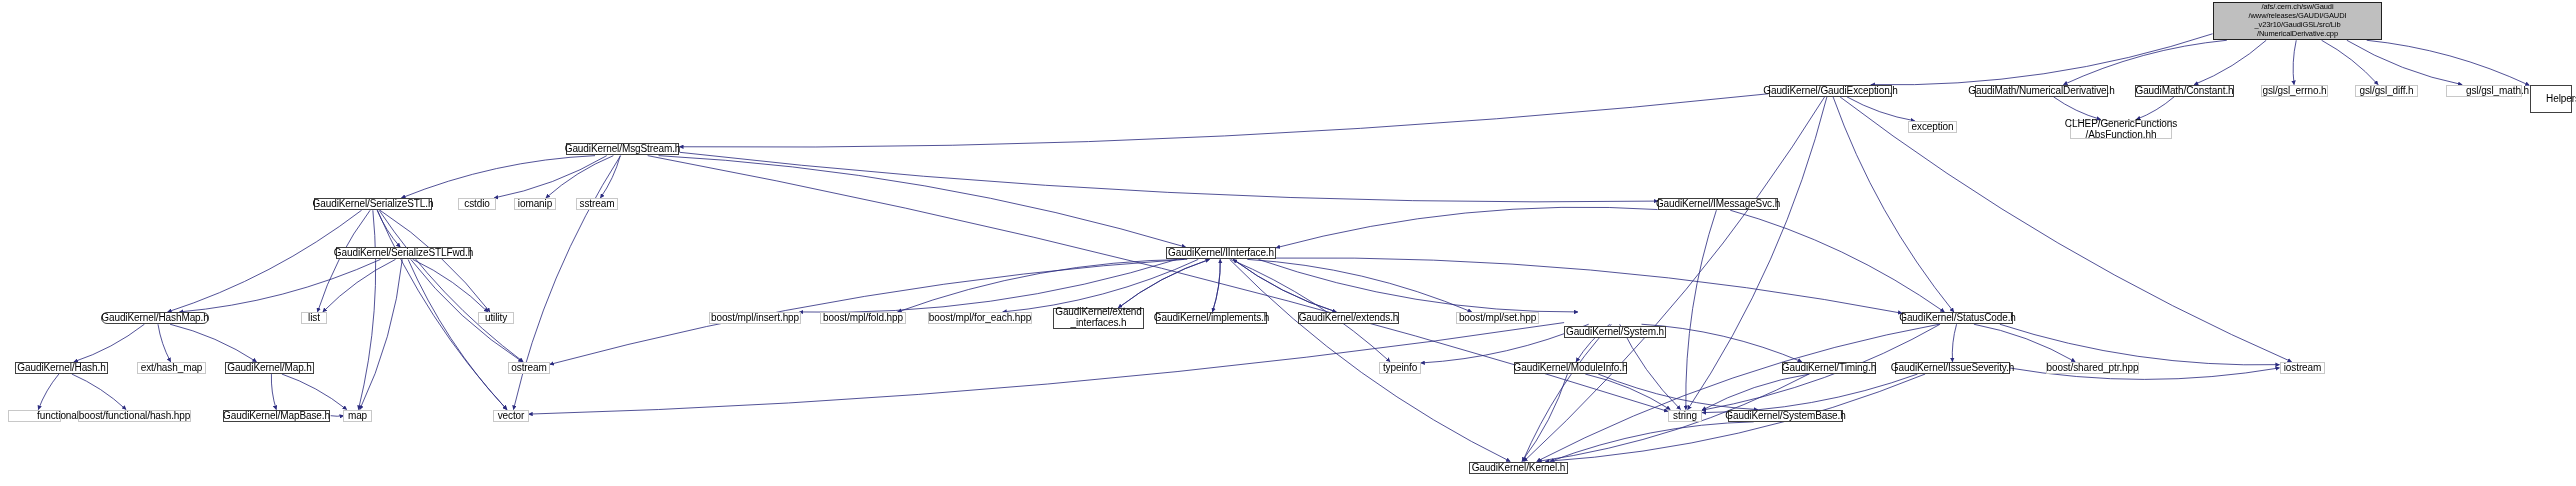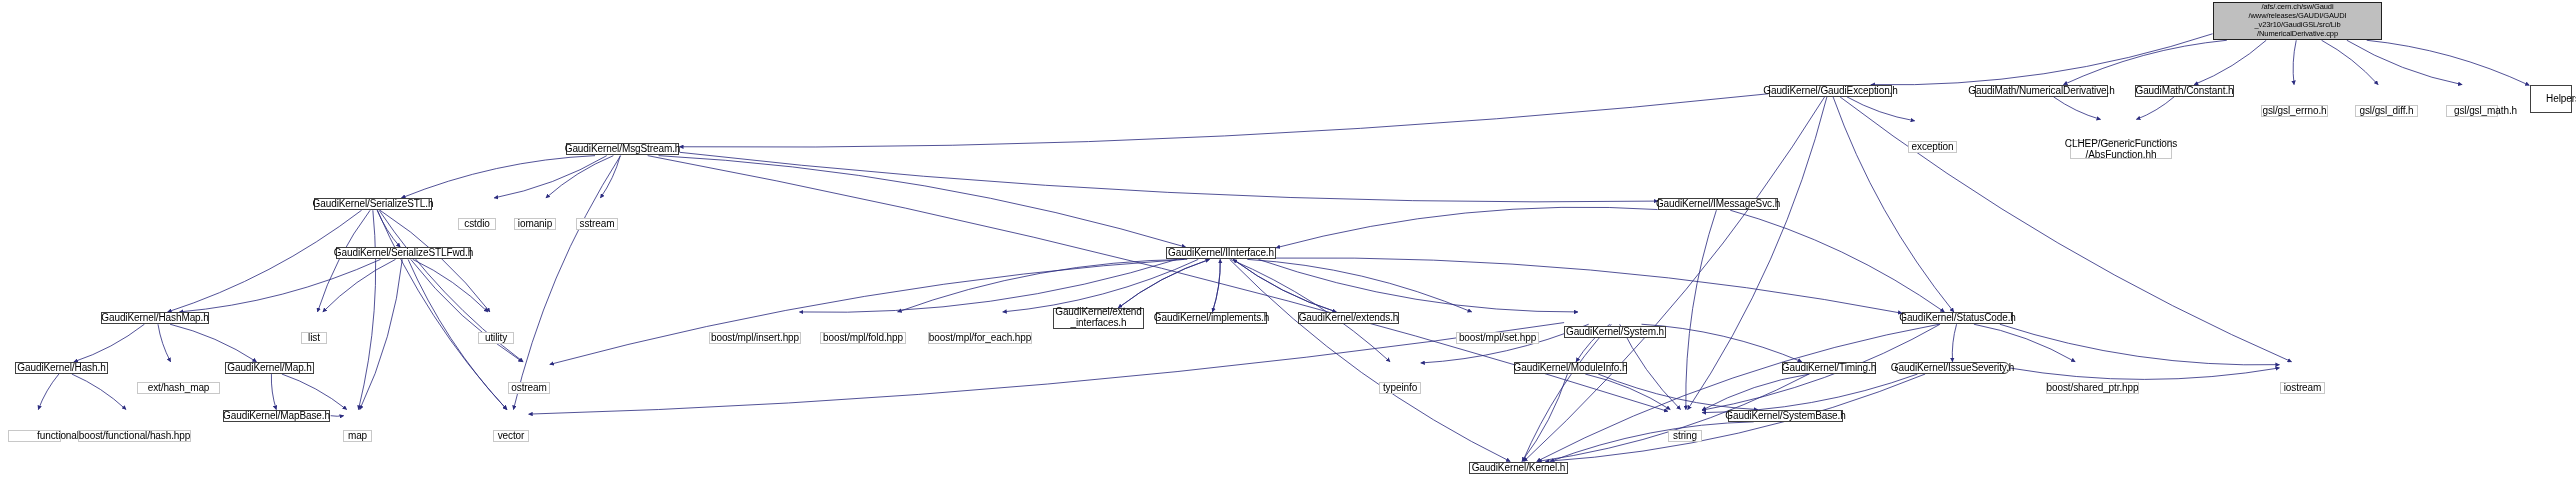--- a/index.html
+++ b/index.html
@@ -20,21 +20,21 @@
     text-align:center;
     line-height:1.08;
     white-space:pre;
     background:#ffffff;
     color:#000000;
     font-size:10px;
     letter-spacing:-0.1px;
     z-index:5;
   }
   .node.solid{border:0.7px solid #404040;}
-  .node.thin{border:0.7px solid #c8c8c8;margin-top:20px;}
+  .node.thin{border:0.7px solid #c8c8c8;}
   .node.root{
     background:#bfbfbf;
     border:0.7px solid #202020;
     font-size:7.5px;
     line-height:1.18;
     z-index:6;
   }
 </style>
 </head>
 <body>
@@ -134,54 +134,54 @@
   <div id="node-layer">
       <div class="node root" style="left: 2213px; top: 2px; width: 169px; height: 38px;"><div>/afs/.cern.ch/sw/Gaudi
 /www/releases/GAUDI/GAUDI
 _v23r10/GaudiGSL/src/Lib
 /NumericalDerivative.cpp</div></div>
       <div class="node solid" style="left: 1769px; top: 85px; width: 123px; height: 12.3px;"><div>GaudiKernel/GaudiException.h</div></div>
       <div class="node solid" style="left: 1975px; top: 85px; width: 133px; height: 12.3px;"><div>GaudiMath/NumericalDerivative.h</div></div>
       <div class="node solid" style="left: 2135px; top: 85px; width: 99px; height: 12.3px;"><div>GaudiMath/Constant.h</div></div>
       <div class="node thin" style="left: 2261px; top: 85px; width: 67px; height: 12.3px;"><div>gsl/gsl_errno.h</div></div>
       <div class="node thin" style="left: 2355px; top: 85px; width: 63px; height: 12.3px;"><div>gsl/gsl_diff.h</div></div>
-      <div class="node thin" style="left: 2446px; top: 85px; width: 52px; height: 12.3px; padding-left: 27px;"><div>gsl/gsl_math.h</div></div>
+      <div class="node thin" style="left: 2446px; top: 85px; width: 76px; height: 12.3px; padding-left: 27px;"><div>gsl/gsl_math.h</div></div>
       <div class="node solid" style="left: 2530px; top: 85px; width: 42px; height: 28px; padding-left: 32px;"><div>Helpers.h</div></div>
       <div class="node thin" style="left: 2070px; top: 120px; width: 102px; height: 19px;"><div>CLHEP/GenericFunctions
 /AbsFunction.hh</div></div>
       <div class="node thin" style="left: 1908px; top: 121px; width: 49px; height: 12.3px;"><div>exception</div></div>
       <div class="node solid" style="left: 566px; top: 143px; width: 113px; height: 12.3px;"><div>GaudiKernel/MsgStream.h</div></div>
       <div class="node solid" style="left: 1658px; top: 198px; width: 120px; height: 12.3px;"><div>GaudiKernel/IMessageSvc.h</div></div>
       <div class="node solid" style="left: 314px; top: 198px; width: 118px; height: 12.3px;"><div>GaudiKernel/SerializeSTL.h</div></div>
       <div class="node thin" style="left: 458px; top: 198px; width: 38px; height: 12.3px;"><div>cstdio</div></div>
       <div class="node thin" style="left: 514px; top: 198px; width: 42px; height: 12.3px;"><div>iomanip</div></div>
       <div class="node thin" style="left: 576px; top: 198px; width: 42px; height: 12.3px;"><div>sstream</div></div>
       <div class="node solid" style="left: 336px; top: 247px; width: 135px; height: 12.3px;"><div>GaudiKernel/SerializeSTLFwd.h</div></div>
       <div class="node solid" style="left: 1166px; top: 247px; width: 110px; height: 12.3px;"><div>GaudiKernel/IInterface.h</div></div>
-      <div class="node solid" style="left: 101px; top: 312px; width: 108px; height: 12.3px;"><div>GaudiKernel/HashMap.h</div></div>
+      <div class="node solid" style="left: 101px; top: 312px; width: 108px; height: 12.3px; border-radius: 6px;"><div>GaudiKernel/HashMap.h</div></div>
       <div class="node thin" style="left: 301px; top: 312px; width: 26px; height: 12.3px;"><div>list</div></div>
       <div class="node thin" style="left: 478px; top: 312px; width: 36px; height: 12.3px;"><div>utility</div></div>
       <div class="node thin" style="left: 709px; top: 312px; width: 92px; height: 12.3px;"><div>boost/mpl/insert.hpp</div></div>
       <div class="node thin" style="left: 820px; top: 312px; width: 86px; height: 12.3px;"><div>boost/mpl/fold.hpp</div></div>
       <div class="node thin" style="left: 928px; top: 312px; width: 104px; height: 12.3px;"><div>boost/mpl/for_each.hpp</div></div>
       <div class="node solid" style="left: 1053px; top: 308px; width: 91px; height: 20.5px;"><div>GaudiKernel/extend
 _interfaces.h</div></div>
       <div class="node solid" style="left: 1156px; top: 312px; width: 111px; height: 12.3px;"><div>GaudiKernel/implements.h</div></div>
       <div class="node solid" style="left: 1298px; top: 312px; width: 101px; height: 12.3px;"><div>GaudiKernel/extends.h</div></div>
       <div class="node thin" style="left: 1456px; top: 312px; width: 83px; height: 12.3px;"><div>boost/mpl/set.hpp</div></div>
       <div class="node solid" style="left: 1564px; top: 312px; width: 102px; height: 12.3px; margin-top: 14px;"><div>GaudiKernel/System.h</div></div>
       <div class="node solid" style="left: 1902px; top: 312px; width: 111px; height: 12.3px;"><div>GaudiKernel/StatusCode.h</div></div>
       <div class="node solid" style="left: 15px; top: 362px; width: 93px; height: 12.3px;"><div>GaudiKernel/Hash.h</div></div>
-      <div class="node thin" style="left: 137px; top: 362px; width: 83px; height: 12.3px;"><div>ext/hash_map</div></div>
+      <div class="node thin" style="left: 137px; top: 362px; width: 69px; height: 12.3px;"><div>ext/hash_map</div></div>
       <div class="node solid" style="left: 225px; top: 362px; width: 89px; height: 12.3px;"><div>GaudiKernel/Map.h</div></div>
       <div class="node thin" style="left: 508px; top: 362px; width: 42px; height: 12.3px;"><div>ostream</div></div>
       <div class="node thin" style="left: 1379px; top: 362px; width: 42px; height: 12.3px;"><div>typeinfo</div></div>
       <div class="node solid" style="left: 1514px; top: 362px; width: 113px; height: 12.3px;"><div>GaudiKernel/ModuleInfo.h</div></div>
       <div class="node solid" style="left: 1782px; top: 362px; width: 94px; height: 12.3px;"><div>GaudiKernel/Timing.h</div></div>
-      <div class="node solid" style="left: 1895px; top: 362px; width: 115px; height: 12.3px; border-radius: 6px;"><div>GaudiKernel/IssueSeverity.h</div></div>
+      <div class="node solid" style="left: 1895px; top: 362px; width: 115px; height: 12.3px;"><div>GaudiKernel/IssueSeverity.h</div></div>
       <div class="node thin" style="left: 2046px; top: 362px; width: 93px; height: 12.3px;"><div>boost/shared_ptr.hpp</div></div>
       <div class="node thin" style="left: 2280px; top: 362px; width: 45px; height: 12.3px;"><div>iostream</div></div>
       <div class="node thin" style="left: 7.5px; top: 410px; width: 53px; height: 12.3px; padding-left: 48px;"><div>functional</div></div>
       <div class="node thin" style="left: 78px; top: 410px; width: 113px; height: 12.3px;"><div>boost/functional/hash.hpp</div></div>
       <div class="node solid" style="left: 223px; top: 410px; width: 107px; height: 12.3px;"><div>GaudiKernel/MapBase.h</div></div>
       <div class="node thin" style="left: 343px; top: 410px; width: 29px; height: 12.3px;"><div>map</div></div>
       <div class="node thin" style="left: 493px; top: 410px; width: 36px; height: 12.3px;"><div>vector</div></div>
       <div class="node thin" style="left: 1668px; top: 410px; width: 34px; height: 12.3px;"><div>string</div></div>
       <div class="node solid" style="left: 1728px; top: 410px; width: 115px; height: 12.3px;"><div>GaudiKernel/SystemBase.h</div></div>
       <div class="node solid" style="left: 1469px; top: 462px; width: 99px; height: 12.3px;"><div>GaudiKernel/Kernel.h</div></div>

